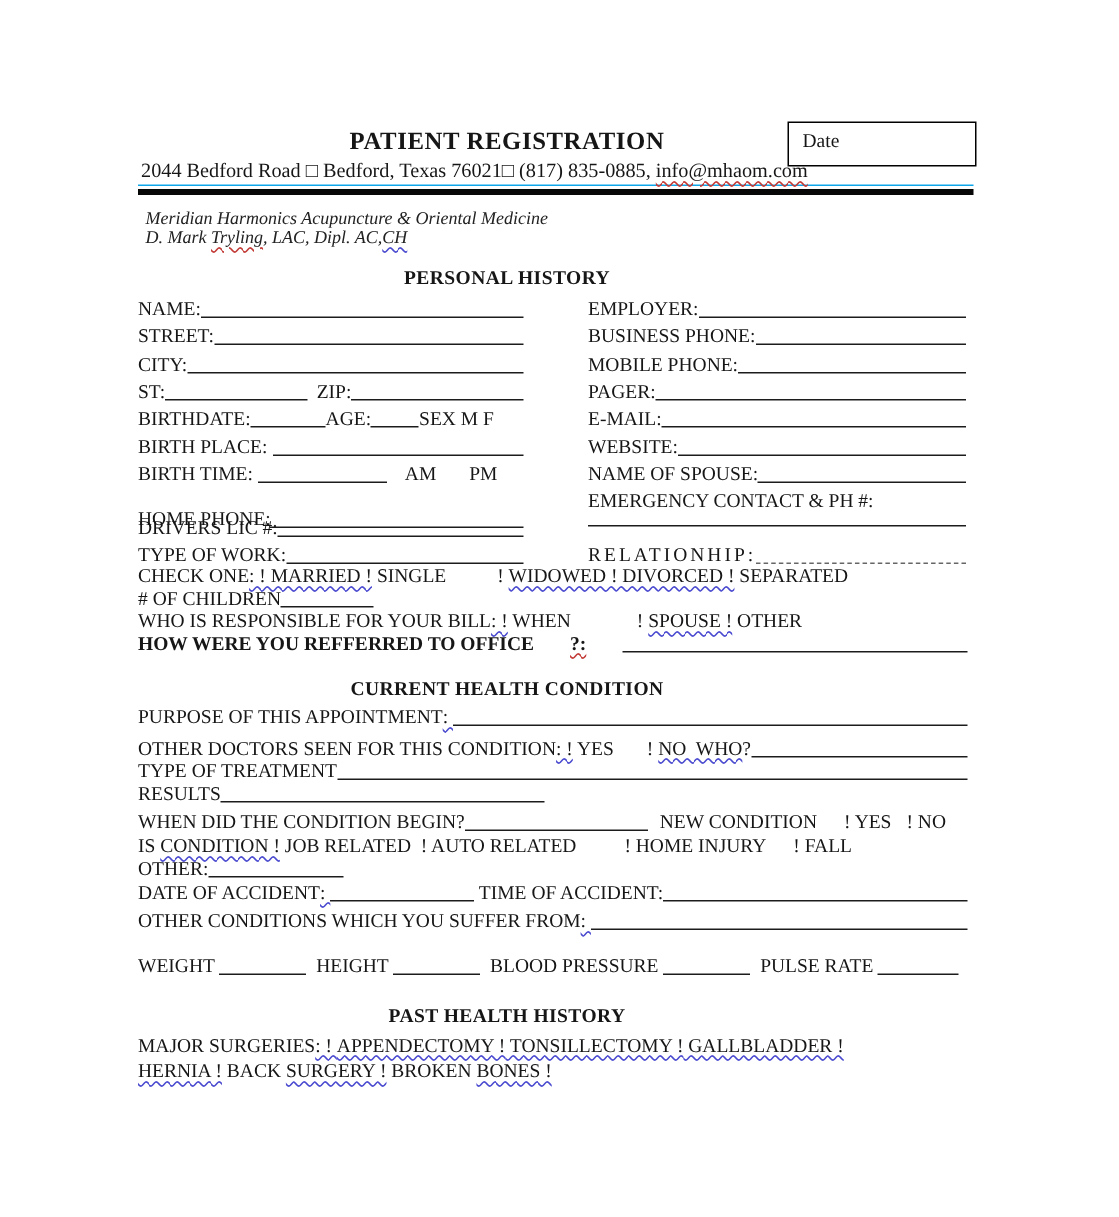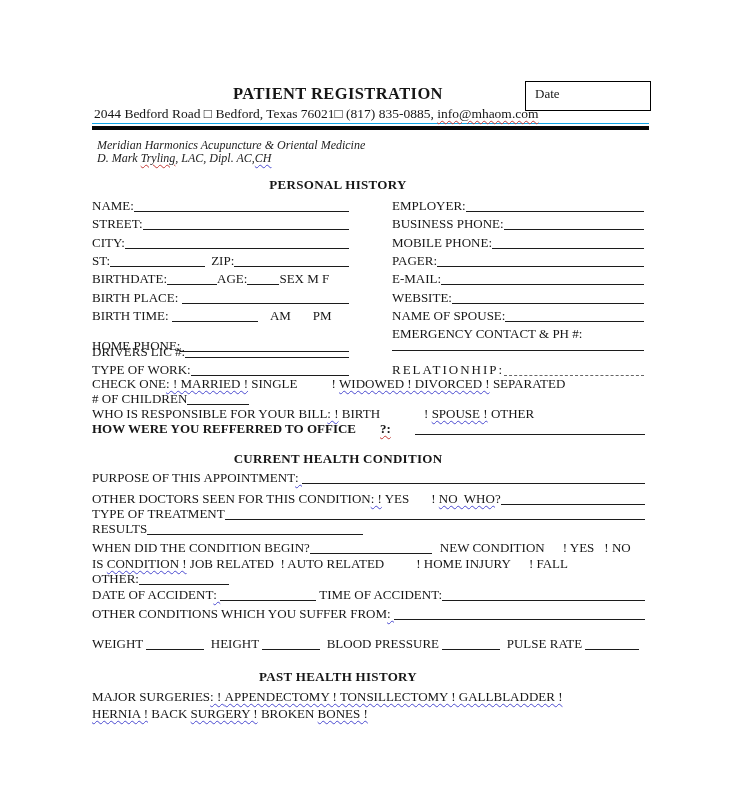--- a/index.html
+++ b/index.html
@@ -80,21 +80,21 @@
   <div class="row colR" style="top:253px"><span class="txt">PAGER:</span><span class="fill"></span></div>
   <div class="row colR" style="top:271px"><span class="txt">E-MAIL:</span><span class="fill"></span></div>
   <div class="row colR" style="top:290px"><span class="txt">WEBSITE:</span><span class="fill"></span></div>
   <div class="row colR" style="top:308px"><span class="txt">NAME OF SPOUSE:</span><span class="fill"></span></div>
   <div class="row colR" style="top:326px"><span class="txt">EMERGENCY CONTACT &amp; PH #:</span></div>
   <div class="blankline"></div>
   <div class="row colR" style="top:362px"><span class="txt lsp">RELATIONHIP:</span><span class="fill dash"></span></div>
 
   <div class="row full" style="top:376px"><span class="txt">CHECK ONE</span><span class="txt sqb">: ! MARRIED !</span><span class="txt"> SINGLE</span><span class="sp" style="width:34px"></span><span class="txt">! </span><span class="txt sqb">WIDOWED ! DIVORCED !</span><span class="txt"> SEPARATED</span></div>
   <div class="row full" style="top:391px"><span class="txt"># OF CHILDREN</span><span class="ul" style="width:62px"></span></div>
-  <div class="row full" style="top:406px"><span class="txt">WHO IS RESPONSIBLE FOR YOUR BILL</span><span class="txt sqb">: !</span><span class="txt"> BIRTH</span><span class="sp" style="width:44px"></span><span class="txt">! </span><span class="txt sqb">SPOUSE !</span><span class="txt"> OTHER</span></div>
+  <div class="row full" style="top:406px"><span class="txt">WHO IS RESPONSIBLE FOR YOUR BILL</span><span class="txt sqb">: !</span><span class="txt"> WHEN</span><span class="sp" style="width:44px"></span><span class="txt">! </span><span class="txt sqb">SPOUSE !</span><span class="txt"> OTHER</span></div>
   <div class="row full b" style="top:421px"><span class="txt">HOW WERE YOU REFFERRED TO OFFICE</span><span class="txt sqr">?:</span><span class="fill"></span></div>
 
   <div class="heading" style="top:451px">CURRENT HEALTH CONDITION</div>
 
   <div class="row full" style="top:470px"><span class="txt">PURPOSE OF THIS APPOINTMENT</span><span class="txt sqb">: </span><span class="fill"></span></div>
   <div class="row full" style="top:491px"><span class="txt">OTHER DOCTORS SEEN FOR THIS CONDITION</span><span class="txt sqb">: !</span><span class="txt"> YES</span><span class="sp" style="width:22px"></span><span class="txt">! </span><span class="txt sqb">NO  WHO</span><span class="txt">?</span><span class="fill"></span></div>
   <div class="row full" style="top:506px"><span class="txt">TYPE OF TREATMENT</span><span class="fill"></span></div>
   <div class="row" style="top:521px;left:92px;width:271px"><span class="txt">RESULTS</span><span class="fill"></span></div>
   <div class="row full" style="top:540px"><span class="txt">WHEN DID THE CONDITION BEGIN?</span><span class="ul" style="width:122px"></span><span class="sp" style="width:8px"></span><span class="txt">NEW CONDITION</span><span class="sp" style="width:18px"></span><span class="txt">! YES</span><span class="sp" style="width:10px"></span><span class="txt">! NO</span></div>
   <div class="row full" style="top:556px"><span class="txt">IS </span><span class="txt sqb">CONDITION !</span><span class="txt"> JOB RELATED</span><span class="txt">  ! AUTO RELATED</span><span class="sp" style="width:32px"></span><span class="txt">! HOME INJURY</span><span class="sp" style="width:18px"></span><span class="txt">! FALL</span></div>

